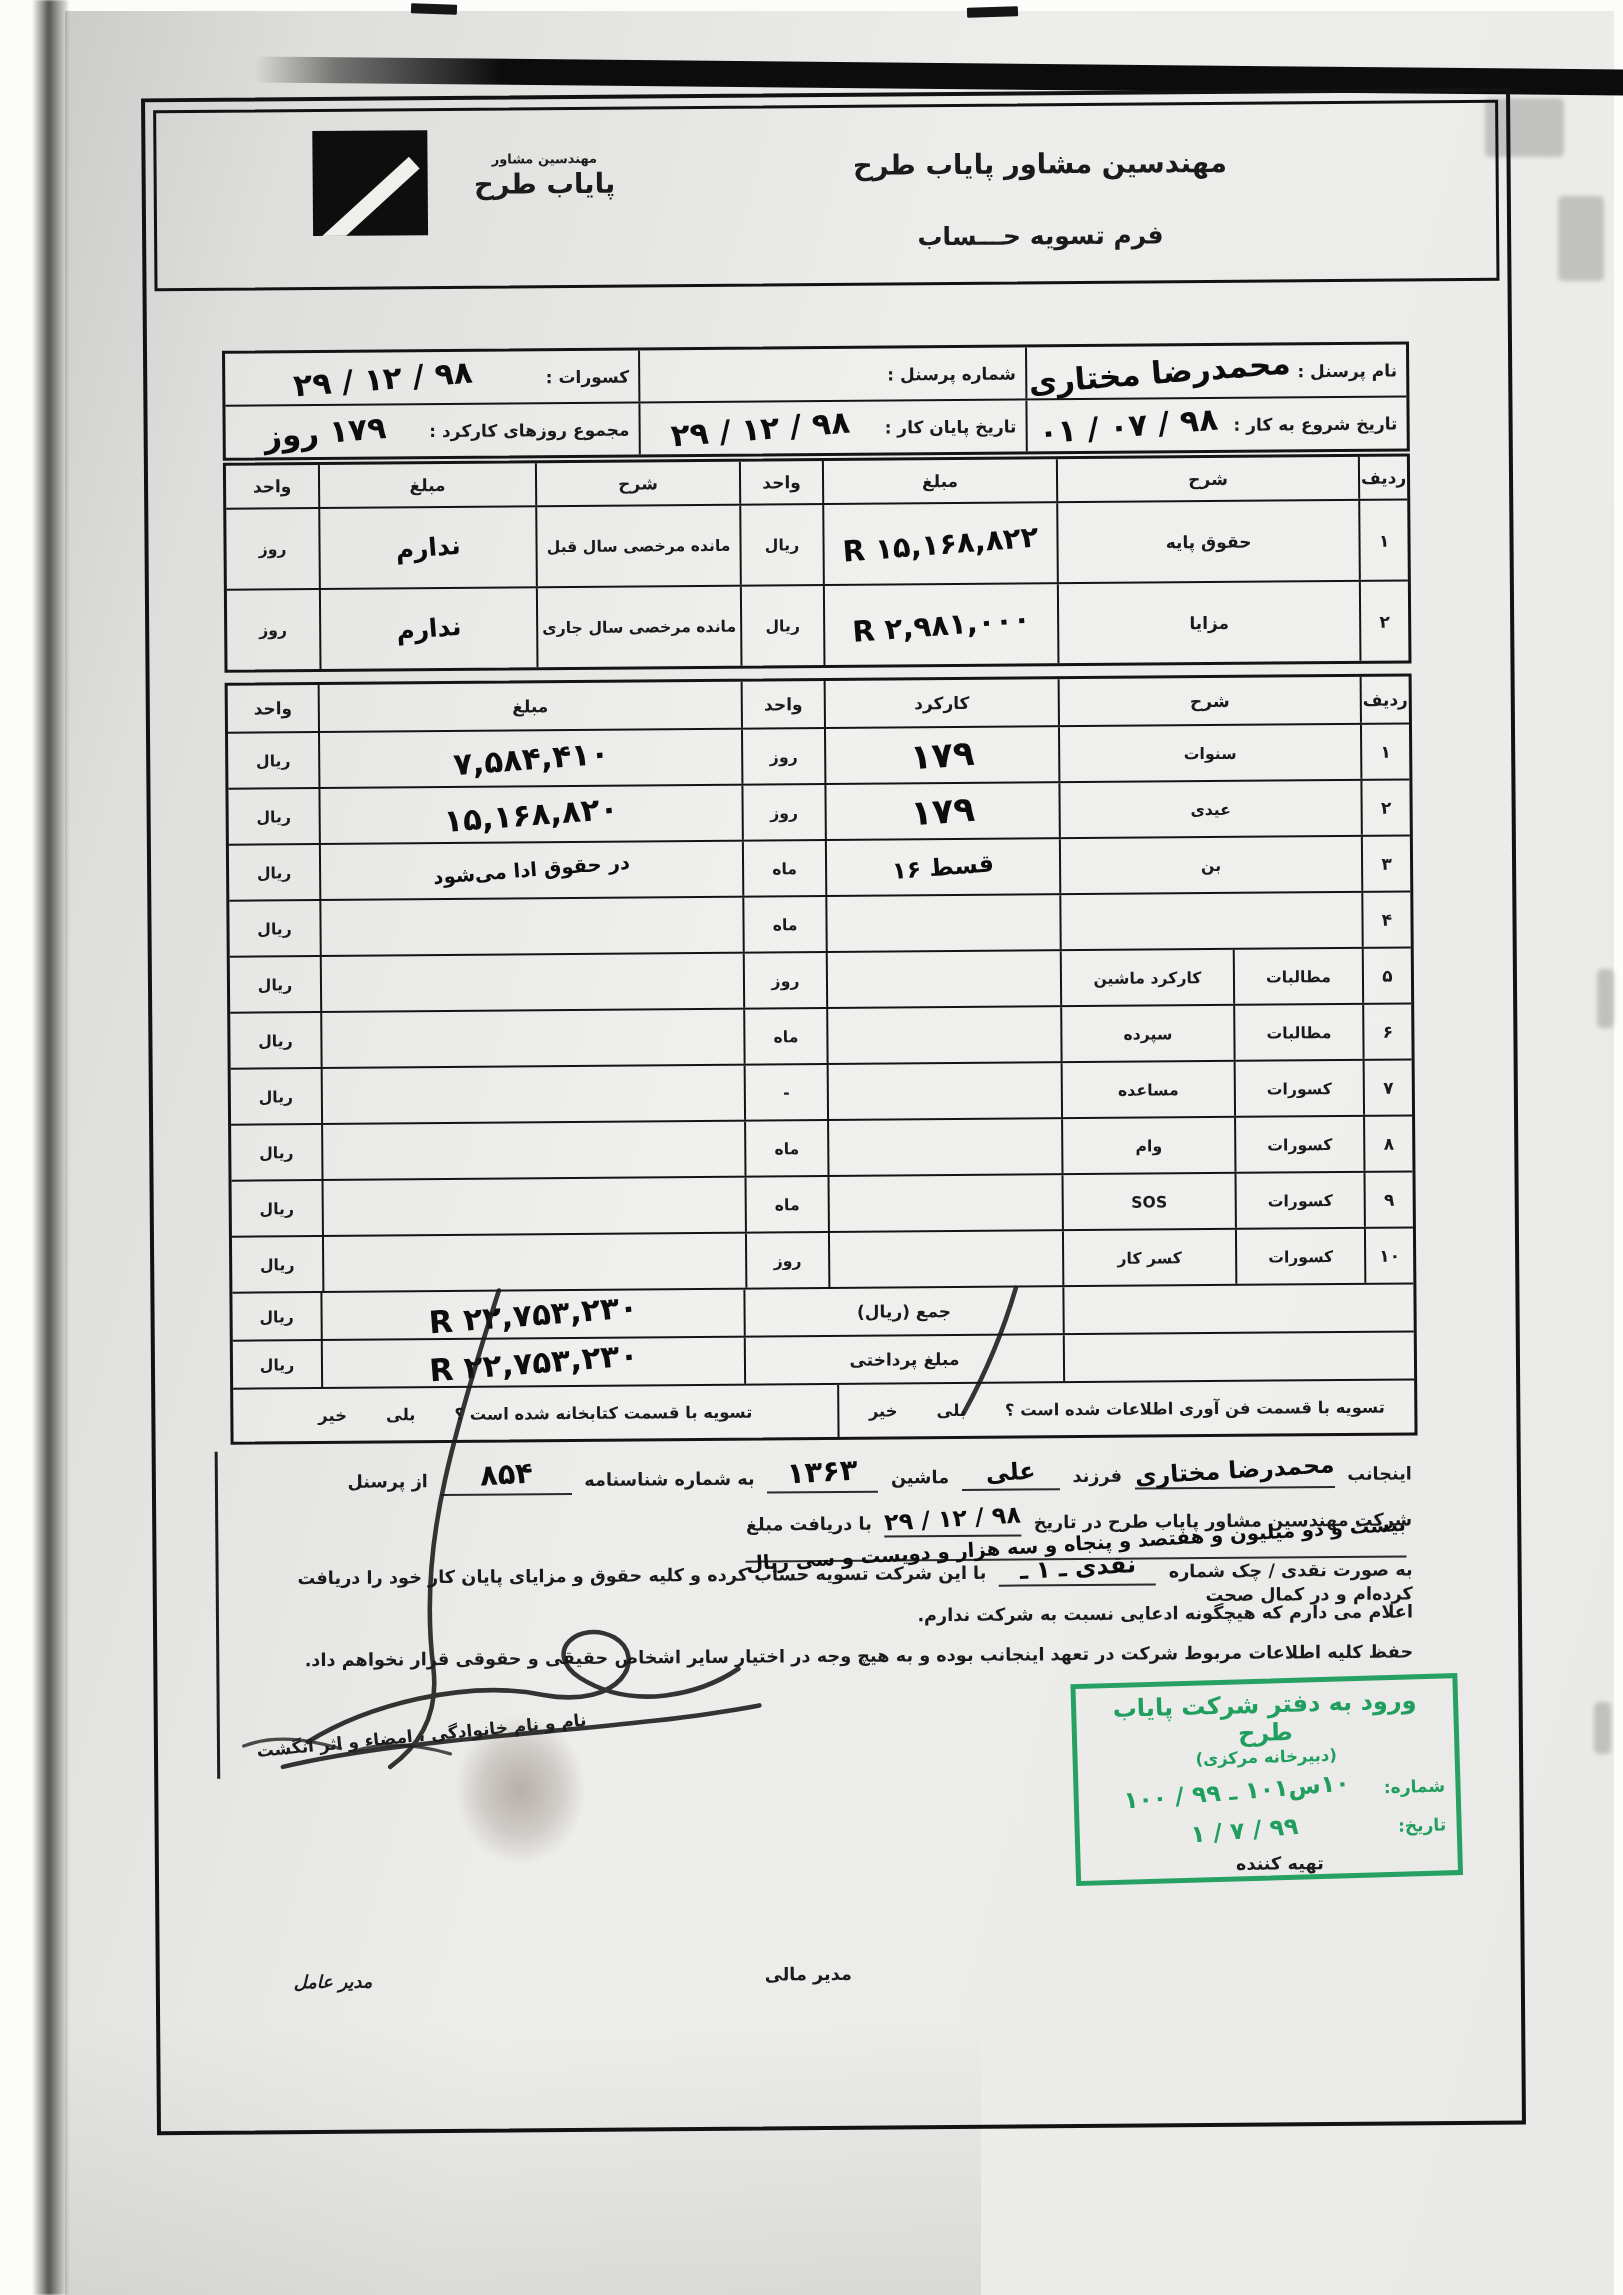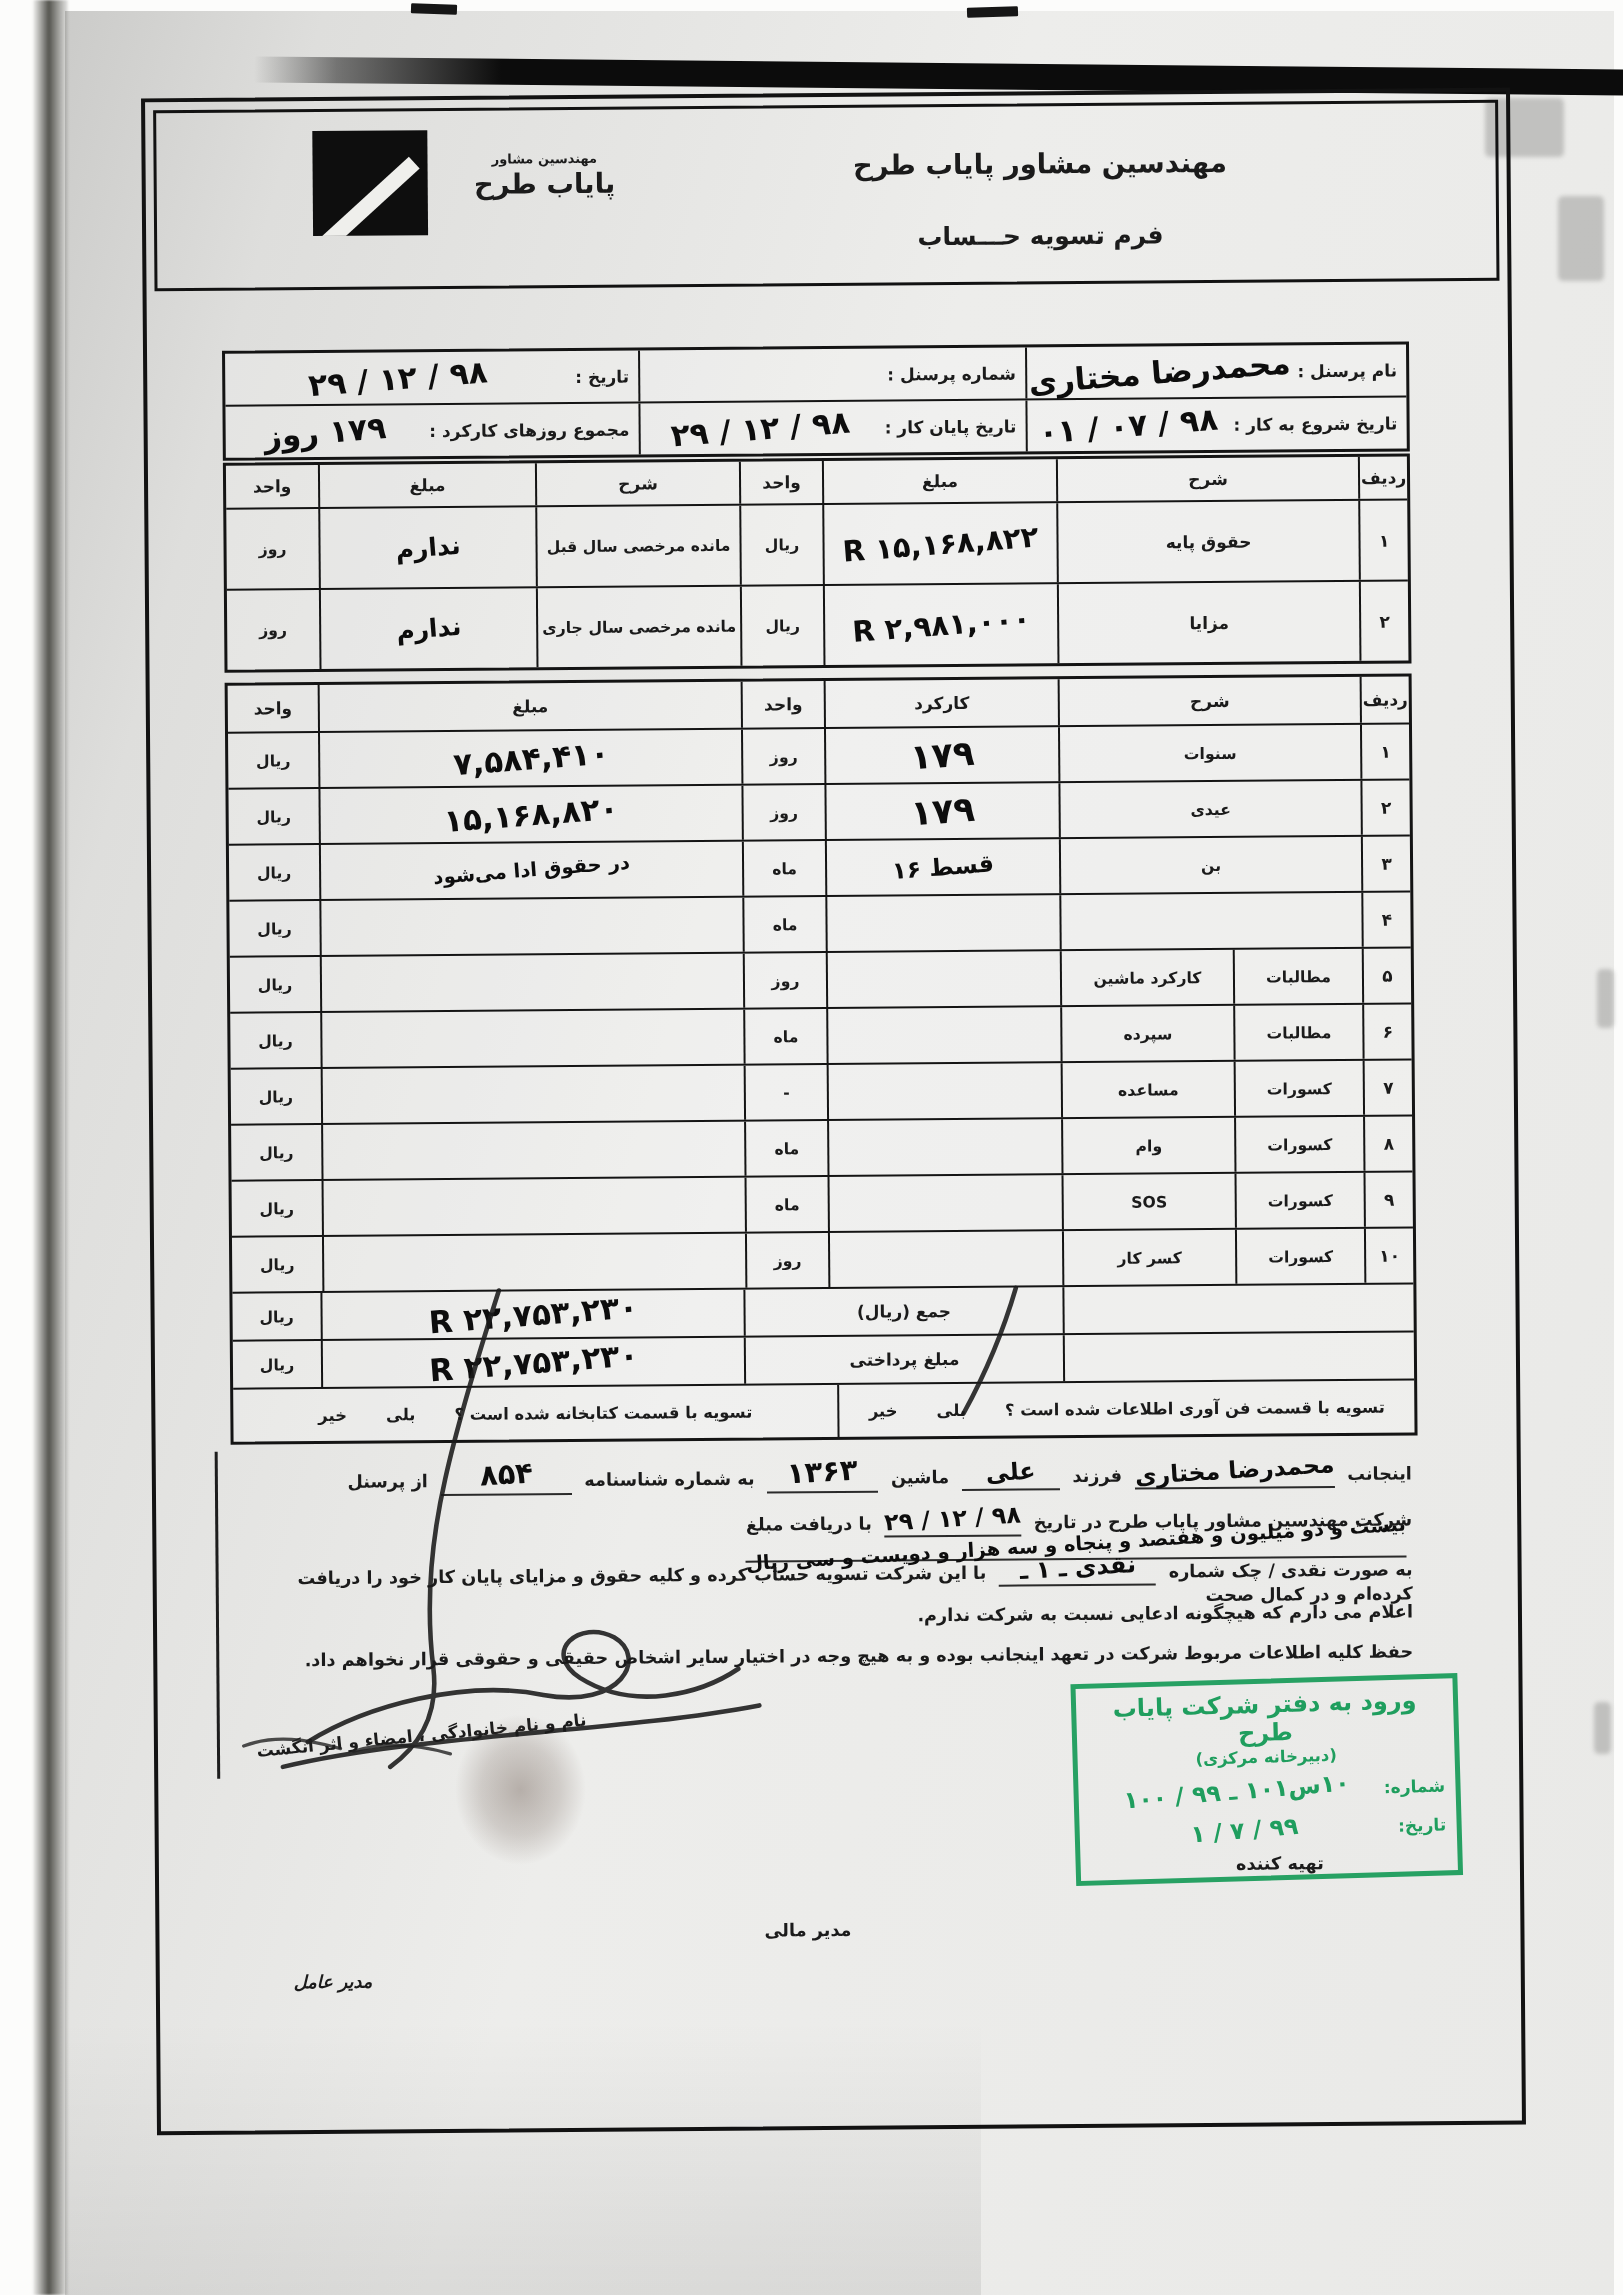--- a/index.html
+++ b/index.html
@@ -63,21 +63,21 @@
   
   .stamp{position:absolute;left:915px;top:1585px;width:387px;height:202px;border:5.9px solid #27a163;
          color:#1f9e5e;transform:rotate(-1.2deg);padding:6.5px 10.5px;box-sizing:border-box;text-align:center;}
   .st1{font-size:24px;font-weight:bold;}
   .st2{font-size:16.4px;font-weight:bold;margin-top:1.3px;}
   .strow{display:flex;align-items:center;margin-top:10.5px;font-size:17px;font-weight:bold;}
   .strow .sv{flex:1;text-align:center;}
   .ghw{display:inline-block;transform:rotate(-3deg);font-size:23.6px;font-weight:bold;color:#1f9e5e;white-space:nowrap;}
   
   .flab{position:absolute;font-size:17.7px;font-weight:bold;}
-  .f1{left:1077px;top:1760px;} .f2{left:605px;top:1823px;text-align:center;} .f3{left:134px;top:1871px;font-style:italic;}
+  .f1{left:1077px;top:1760px;} .f2{left:605px;top:1867px;text-align:center;} .f3{left:134px;top:1871px;font-style:italic;}
   .ink{position:absolute;left:0;top:0;pointer-events:none;}
 </style>
 </head>
 <body>
 
 <div class="page">
   <div class="copybg"></div>
   <div class="copyshade"></div>
   <div class="edgestrip"></div>
   <div class="band"></div>
@@ -106,21 +106,21 @@
       <div class="row h78">
         <div class="c w585 ic">
           <span class="lbl pl">نام پرسنل :</span>
           <span class="val"><span class="hw f48">محمدرضا مختاری</span></span>
         </div>
         <div class="c w595 ic">
           <span class="lbl pl">شماره پرسنل :</span>
           <span class="val"><span class="hw f44"></span></span>
         </div>
         <div class="c wend ic">
-          <span class="lbl pl">تاریخ :</span>
+          <span class="lbl pl">کسورات :</span>
           <span class="val"><span class="hw f48">۹۸ / ۱۲ / ۲۹</span></span>
         </div>
       </div>
       <div class="row h78">
         <div class="c w585 ic">
           <span class="lbl pl">تاریخ شروع به کار :</span>
           <span class="val"><span class="hw f48">۹۸ / ۰۷ / ۰۱</span></span>
         </div>
         <div class="c w595 ic">
           <span class="lbl pl">تاریخ پایان کار :</span>

